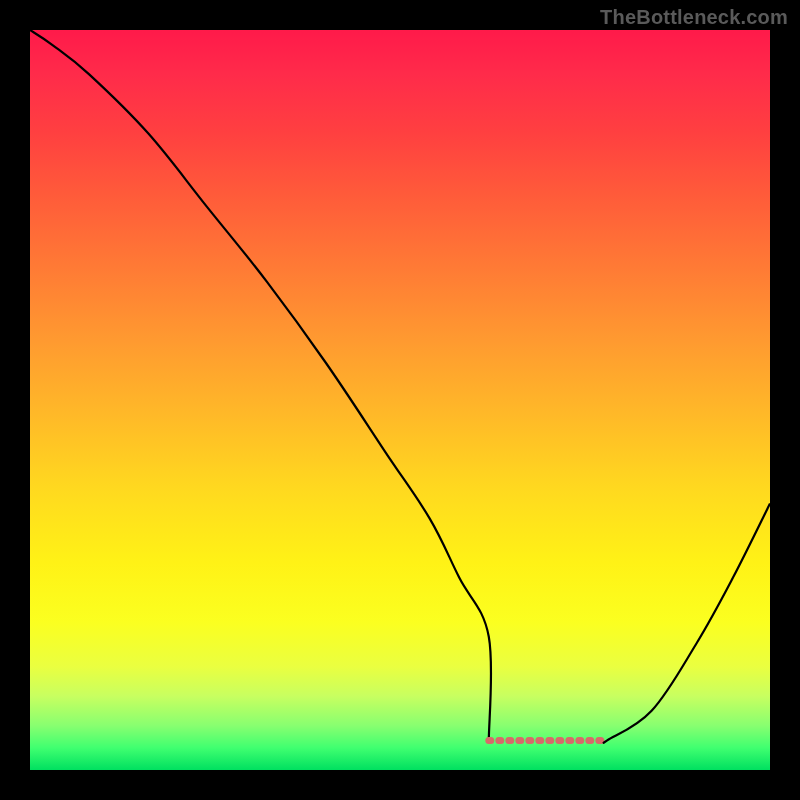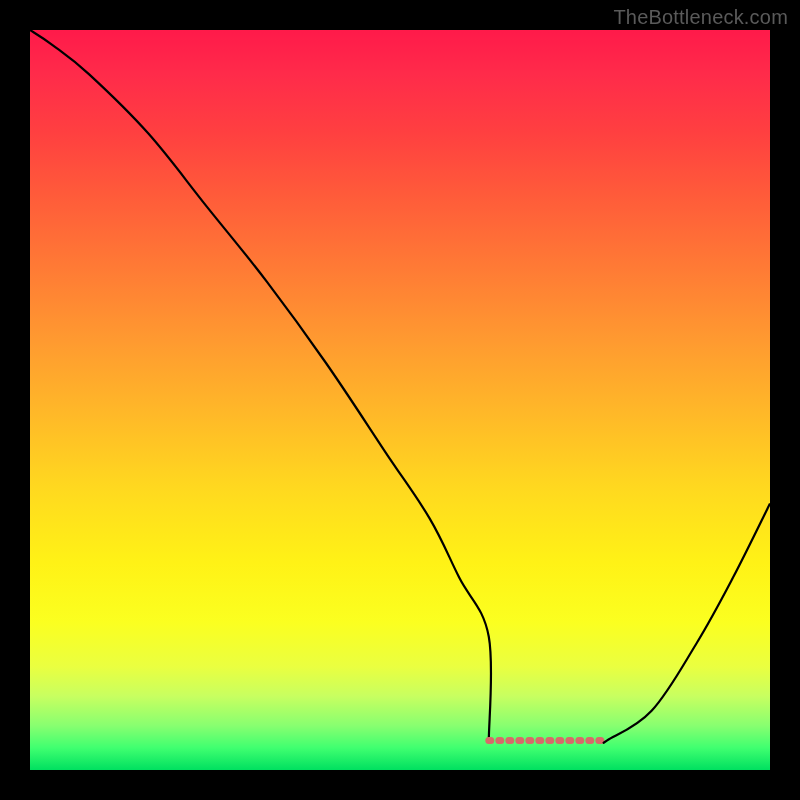--- a/index.html
+++ b/index.html
@@ -10,21 +10,21 @@
     position: relative;
     font-family: Arial, sans-serif;
     overflow: hidden;
   }
   .watermark {
     position: absolute;
     top: 6px;
     right: 12px;
     color: #5a5a5a;
     font-size: 20px;
-    font-weight: 400;
+    font-weight: 700;
     z-index: 10;
     letter-spacing: 0.2px;
   }
   .chart-area {
     position: absolute;
     left: 30px;
     top: 30px;
     width: 740px;
     height: 740px;
   }

